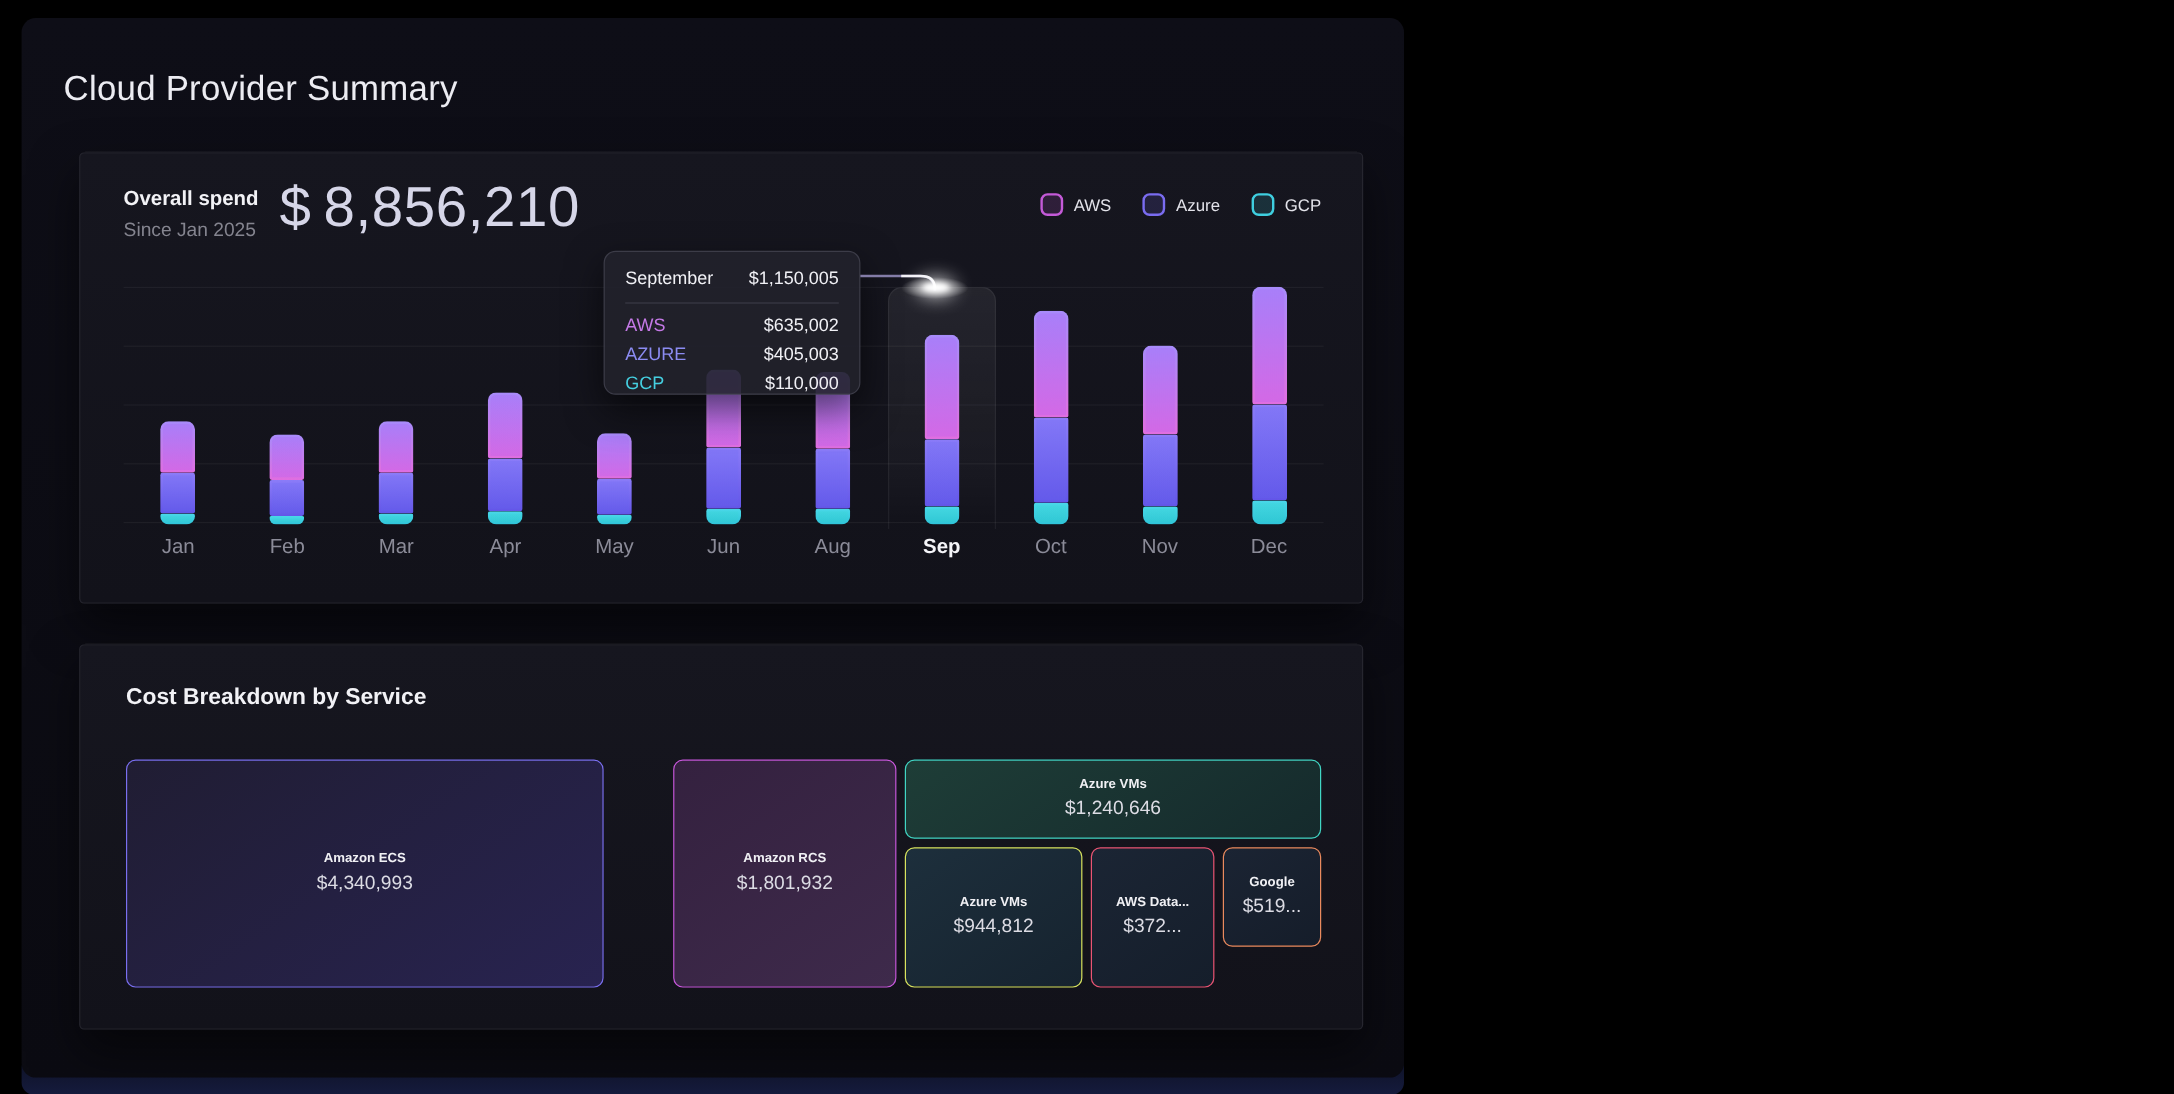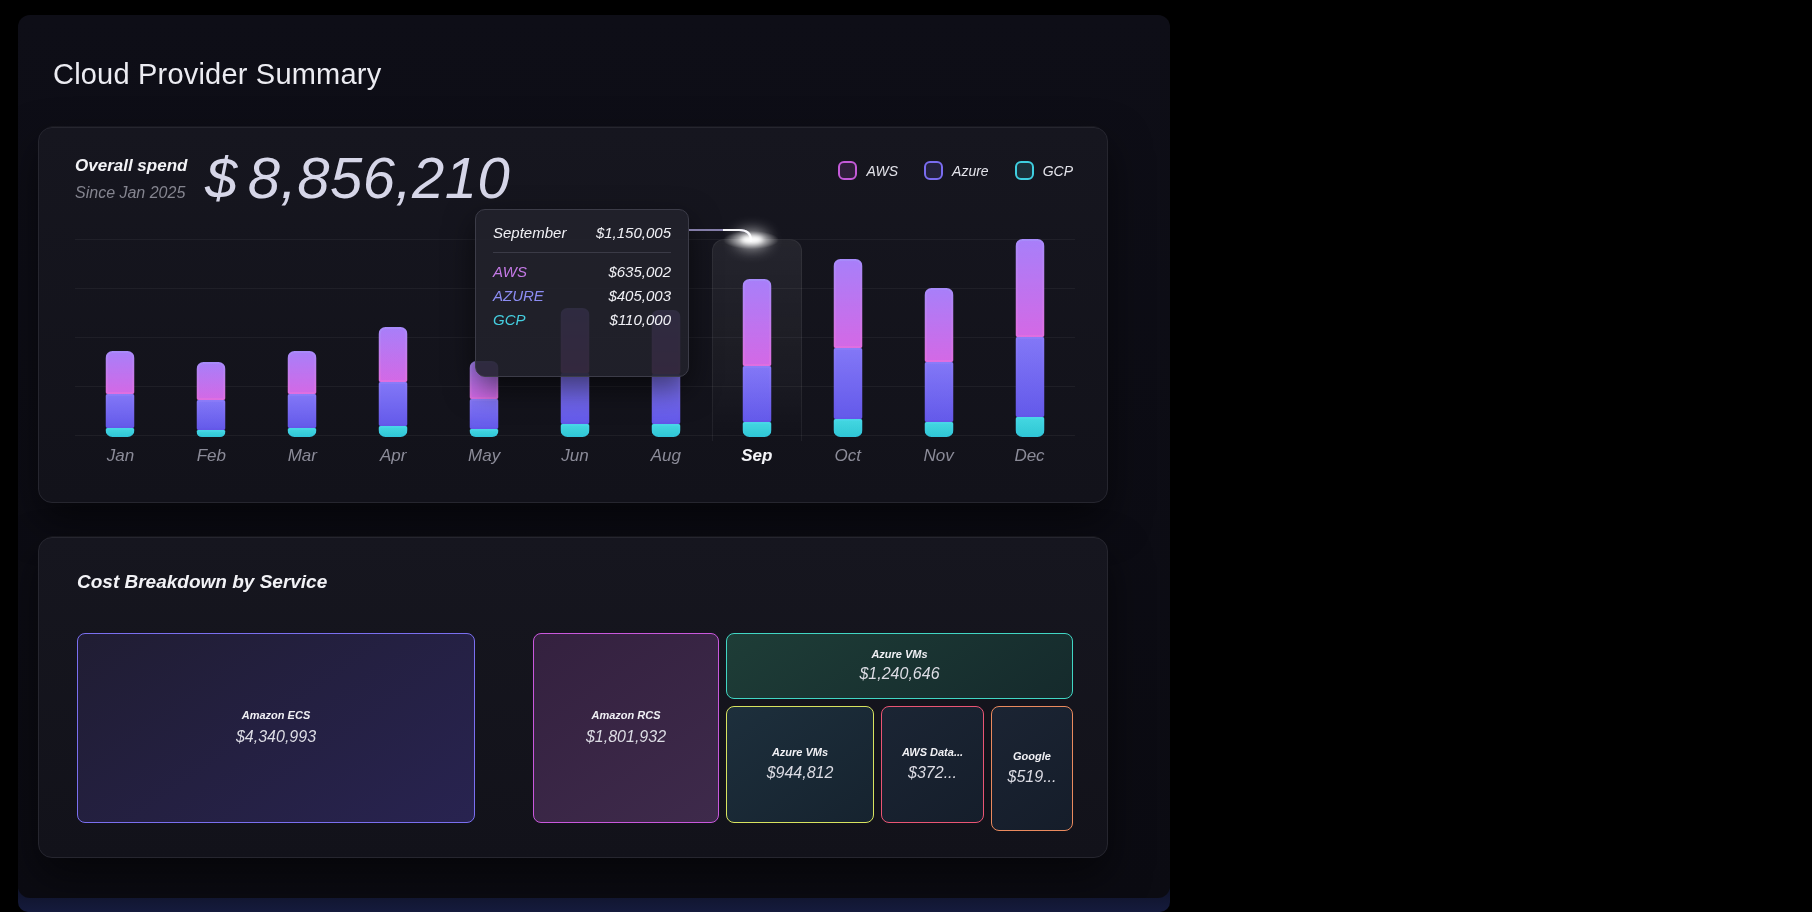--- a/index.html
+++ b/index.html
@@ -10,31 +10,31 @@
   .bottom-strip { position:absolute; left:18px; top:880px; width:1152px; height:32px;
     background:linear-gradient(180deg,#0d1022 0%, #151b3d 100%); border-radius:10px; }
 
   .app { position:absolute; left:18px; top:15px; width:1152px; height:883px;
     background:linear-gradient(180deg,#0e0e17 0%, #0b0b12 100%);
     border-radius:12px; overflow:hidden; }
 
   .page-title { position:absolute; left:35px; top:43px; font-size:29px; font-weight:400;
     color:#ececf2; letter-spacing:0.2px; }
 
-  .card { position:absolute; left:20px; width:1070px;
+  .card { position:absolute; left:48px; width:1070px;
     background:linear-gradient(180deg,#16161f 0%, #12121a 100%);
-    border:1px solid #26262f; border-radius:14px;
-    box-shadow:0 -6px 0 -5px rgba(255,255,255,0.05), 0 18px 40px rgba(0,0,0,0.5);font-style:italic; }
+    border:1px solid #26262f; border-radius:4px;
+    box-shadow:0 -6px 0 -5px rgba(255,255,255,0.05), 0 18px 40px rgba(0,0,0,0.5); }
   .card-spend { top:112px; height:376px; }
   .card-breakdown { top:522px; height:321px; }
 
   
   .spend-label { position:absolute; left:36px; top:28px; font-size:17px; font-weight:700; color:#f2f2f6; }
   .spend-sublabel { position:absolute; left:36px; top:56px; font-size:16px; color:#84848f; }
-  .amount { position:absolute; left:166px; top:16px; font-size:58px; font-weight:300;
+  .amount { position:absolute; left:166px; top:16px; font-size:47px; font-weight:300;
     color:#d6d6e8; letter-spacing:0.5px;text-align:right; }
   .amount .cur { margin-right:10px; font-weight:300; }
 
   .legend { position:absolute; right:34px; top:33px; display:flex; gap:26px; align-items:center; }
   .legend-item { display:flex; align-items:center; gap:9px; }
   .legend-chip { width:19px; height:19px; border-radius:6px; border:2px solid; }
   .legend-label { font-size:14px; color:#e3e3ea; }
 
   
   .chart { position:absolute; left:36px; top:101px; width:1000px; height:208px; z-index:1; }
@@ -48,21 +48,21 @@
   .seg-mid { border-radius:2px; }
   .seg-bot { border-radius:2px 2px 7px 7px; }
   .hl-panel { position:absolute; left:50%; transform:translateX(-50%); width:90px;
     background:linear-gradient(180deg,rgba(255,255,255,0.07) 0%, rgba(255,255,255,0.03) 70%, rgba(255,255,255,0.0) 100%);
     border:1px solid rgba(255,255,255,0.06); border-bottom:none; border-radius:12px 12px 0 0; }
   .xlabels { position:absolute; left:36px; top:318px; width:1000px; display:flex; }
   .xlabel { flex:1 1 0; text-align:center; font-size:17px; color:#8b8b98; }
   .xlabel.active { color:#f4f4f8; font-weight:600; }
 
   
-  .tooltip { position:absolute; left:436px; top:81px; width:214px; height:168px; z-index:5;
+  .tooltip { position:absolute; left:436px; top:81px; width:214px; height:120px; z-index:5;
     background:rgba(33,33,43,0.90); border:1px solid #3c3c48; border-radius:10px;
     box-shadow:0 12px 30px rgba(0,0,0,0.55); padding:14px 17px 12px 17px; }
   .tt-head { display:flex; justify-content:space-between; font-size:15px; color:#f0f0f5; }
   .tt-divider { height:1px; background:#3a3a46; margin:11px 0 10px 0; }
   .tt-row { display:flex; justify-content:space-between; font-size:15px; margin-bottom:7px; }
   .tt-row .tt-val { color:#f0f0f5; }
 
   .connector-svg { position:absolute; inset:0; z-index:6; pointer-events:none; }
   .spark { position:absolute; left:672px; top:99px; width:80px; height:26px; z-index:7;
     background:radial-gradient(closest-side, rgba(255,255,255,0.85), rgba(255,255,255,0) 70%); }
@@ -256,20 +256,20 @@
             <div class="tile-value">$1,240,646</div>
           </div>
           <div class="tile" style="left: 649px; top: 73px; width: 148px; height: 117px; border-color: rgb(216, 227, 95); background: linear-gradient(145deg, rgb(29, 47, 60) 0%, rgb(22, 35, 47) 100%);">
             <div class="tile-name narrow">Azure VMs</div>
             <div class="tile-value">$944,812</div>
           </div>
           <div class="tile" style="left: 804px; top: 73px; width: 103px; height: 117px; border-color: rgb(234, 85, 116); background: linear-gradient(145deg, rgb(27, 37, 52) 0%, rgb(21, 30, 43) 100%);">
             <div class="tile-name narrow">AWS Data...</div>
             <div class="tile-value">$372...</div>
           </div>
-          <div class="tile" style="left: 914px; top: 73px; width: 82px; height: 125px; border-color: rgb(234, 138, 94); background: linear-gradient(145deg, rgb(27, 36, 51) 0%, rgb(21, 29, 42) 100%);">
+          <div class="tile" style="left: 914px; top: 73px; width: 82px; height: 83px; border-color: rgb(234, 138, 94); background: linear-gradient(145deg, rgb(27, 36, 51) 0%, rgb(21, 29, 42) 100%);">
             <div class="tile-name narrow">Google</div>
             <div class="tile-value">$519...</div>
           </div>
         </div>
     </section>
   </div>
 </div>
 
 </body></html>

